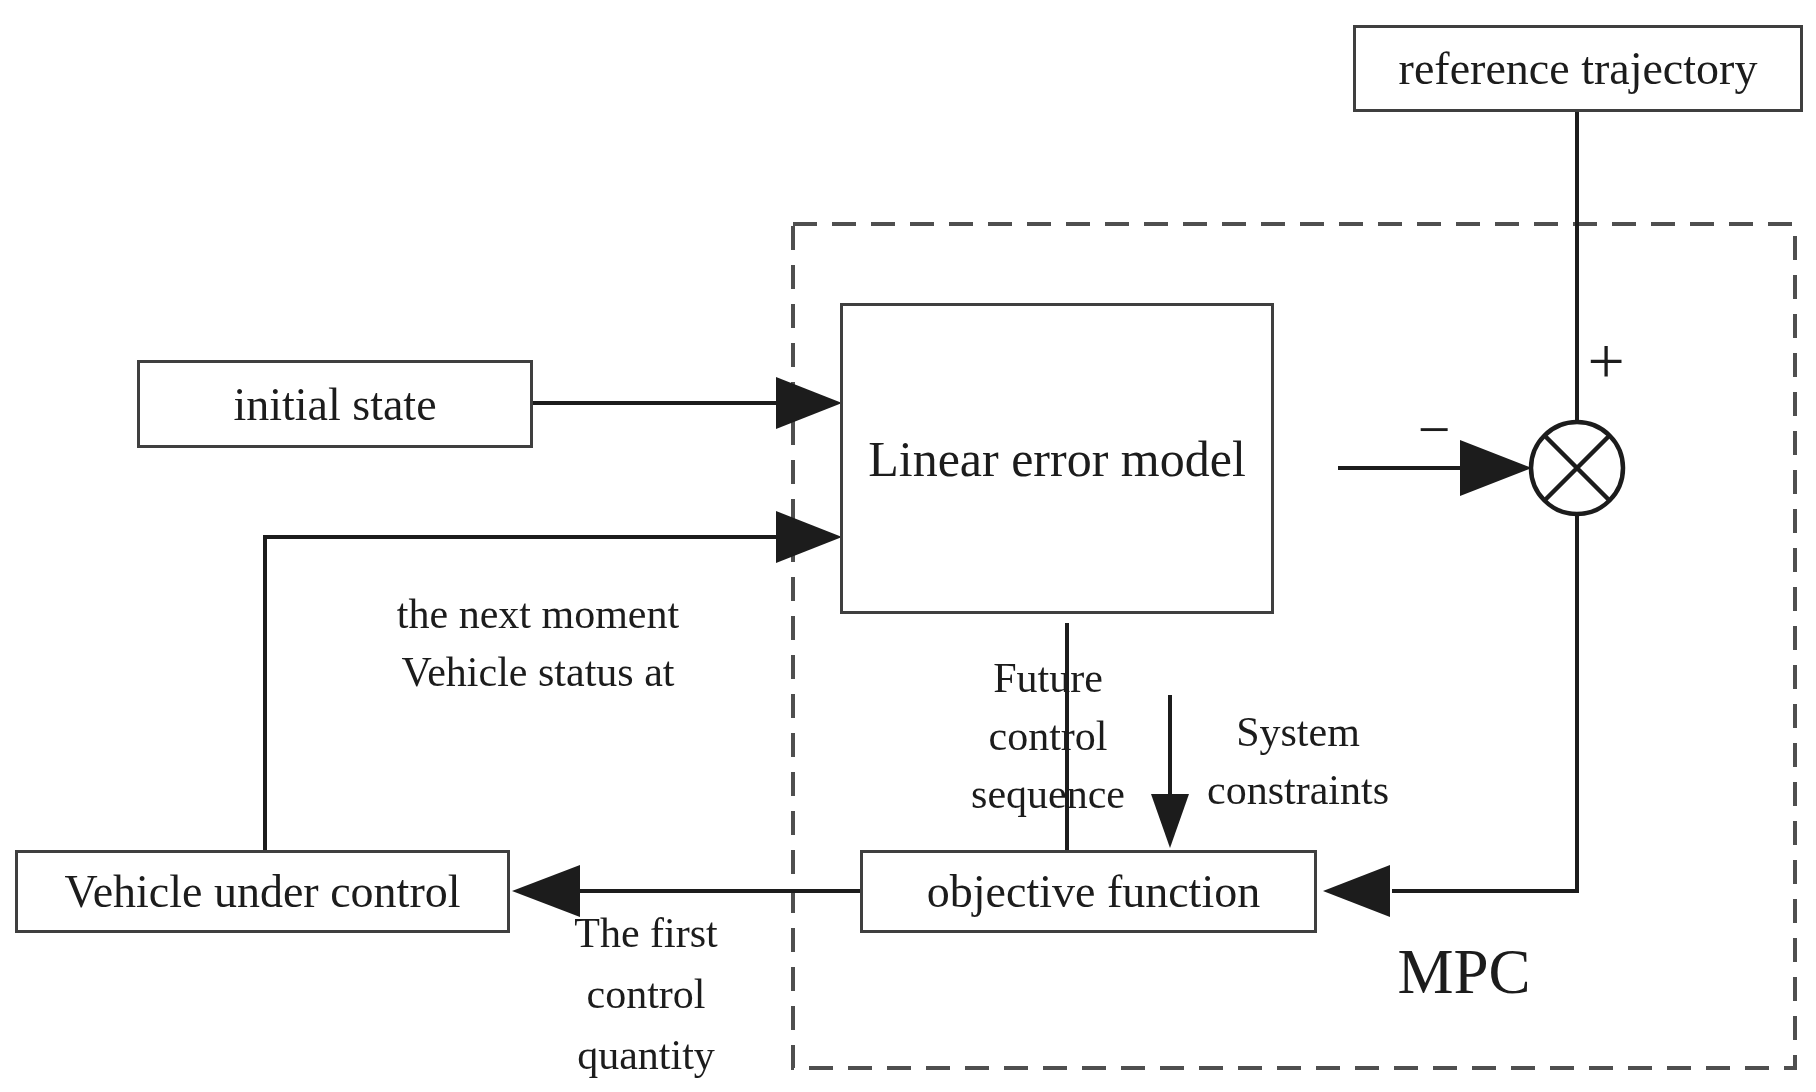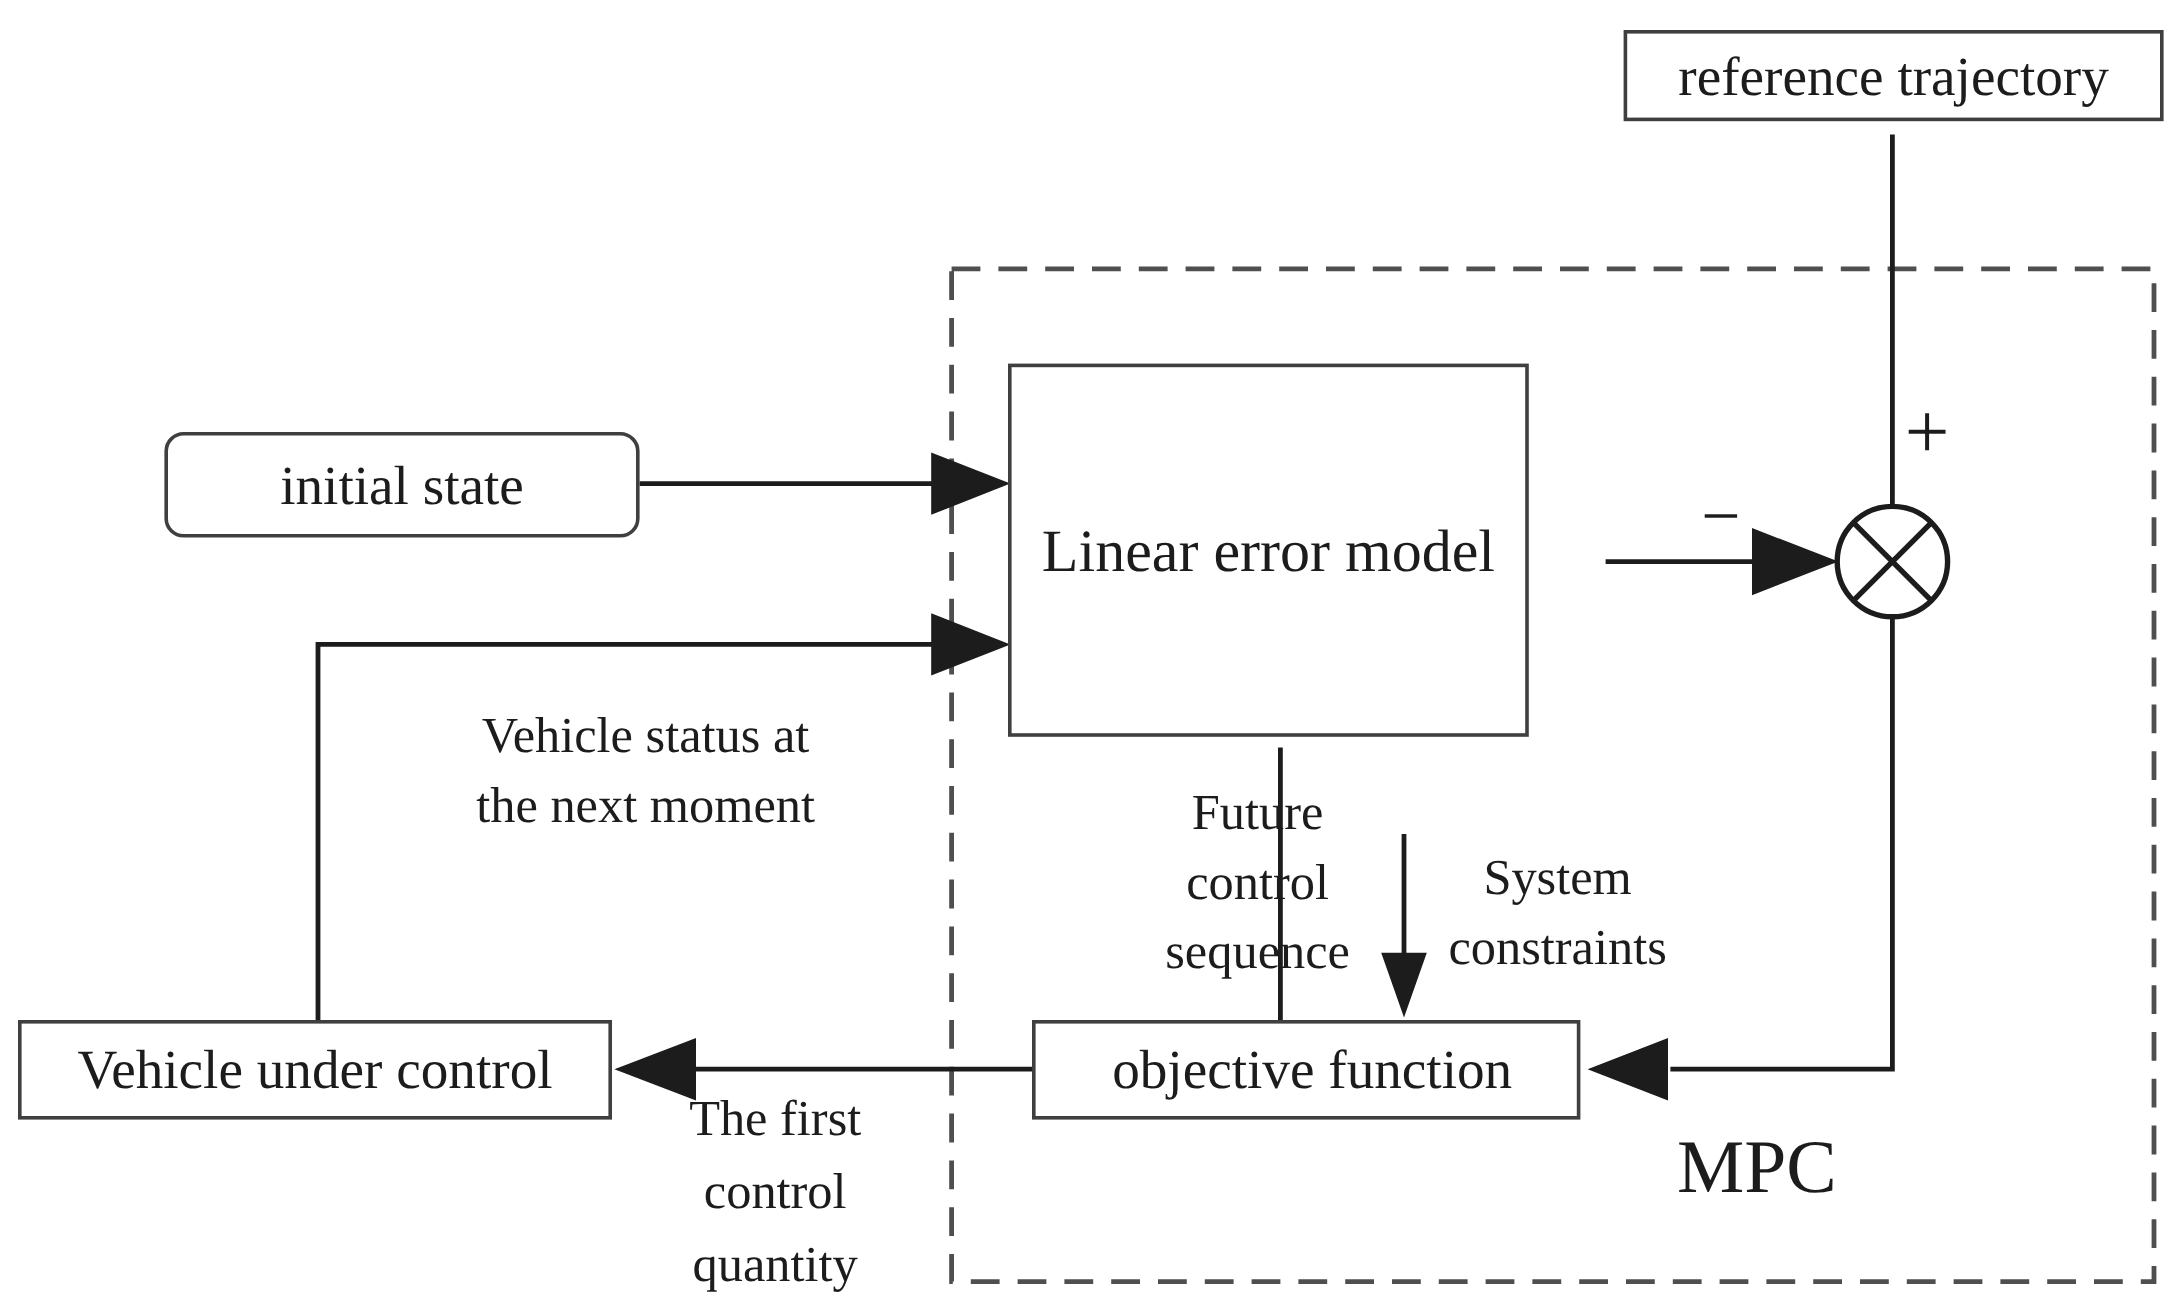--- a/index.html
+++ b/index.html
@@ -13,22 +13,22 @@
   }
   .stage svg{position:absolute;left:0;top:0;}
   .box{
     position:absolute;
     border:3px solid #3f3f3f;
     background:#ffffff;
     display:flex;align-items:center;justify-content:center;
     font-size:46px;text-align:center;white-space:nowrap;
     box-sizing:border-box;
   }
-  .box-reference{left:1353px;top:25px;width:450px;height:76px;}
-  .box-initial{left:137px;top:360px;width:396px;height:88px;border-radius:16px;}
+  .box-reference{left:1353px;top:25px;width:450px;height:87px;}
+  .box-initial{left:137px;top:360px;width:396px;height:88px;}
   .box-linear{left:840px;top:303px;width:434px;height:311px;font-size:50px;}
   .box-objective{left:860px;top:850px;width:457px;height:83px;padding-left:10px;}
   .box-vehicle{left:15px;top:850px;width:495px;height:83px;}
   .lbl{
     position:absolute;
     transform:translate(-50%,-50%);
     text-align:center;
     font-size:42px;line-height:58px;
     white-space:nowrap;
   }
@@ -97,22 +97,22 @@
   </div>
 
   <div class="box box-vehicle">
     <span>Vehicle under control</span>
   </div>
 
   <div class="sign sign-plus">+</div>
   <div class="sign sign-minus">−</div>
 
   <div class="lbl lbl-vehicle-status">
+    <div>the next moment</div>
     <div>Vehicle status at</div>
-    <div>the next moment</div>
   </div>
 
   <div class="lbl lbl-future">
     <div>Future</div>
     <div>control</div>
     <div>sequence</div>
   </div>
 
   <div class="lbl lbl-system">
     <div>System</div>

